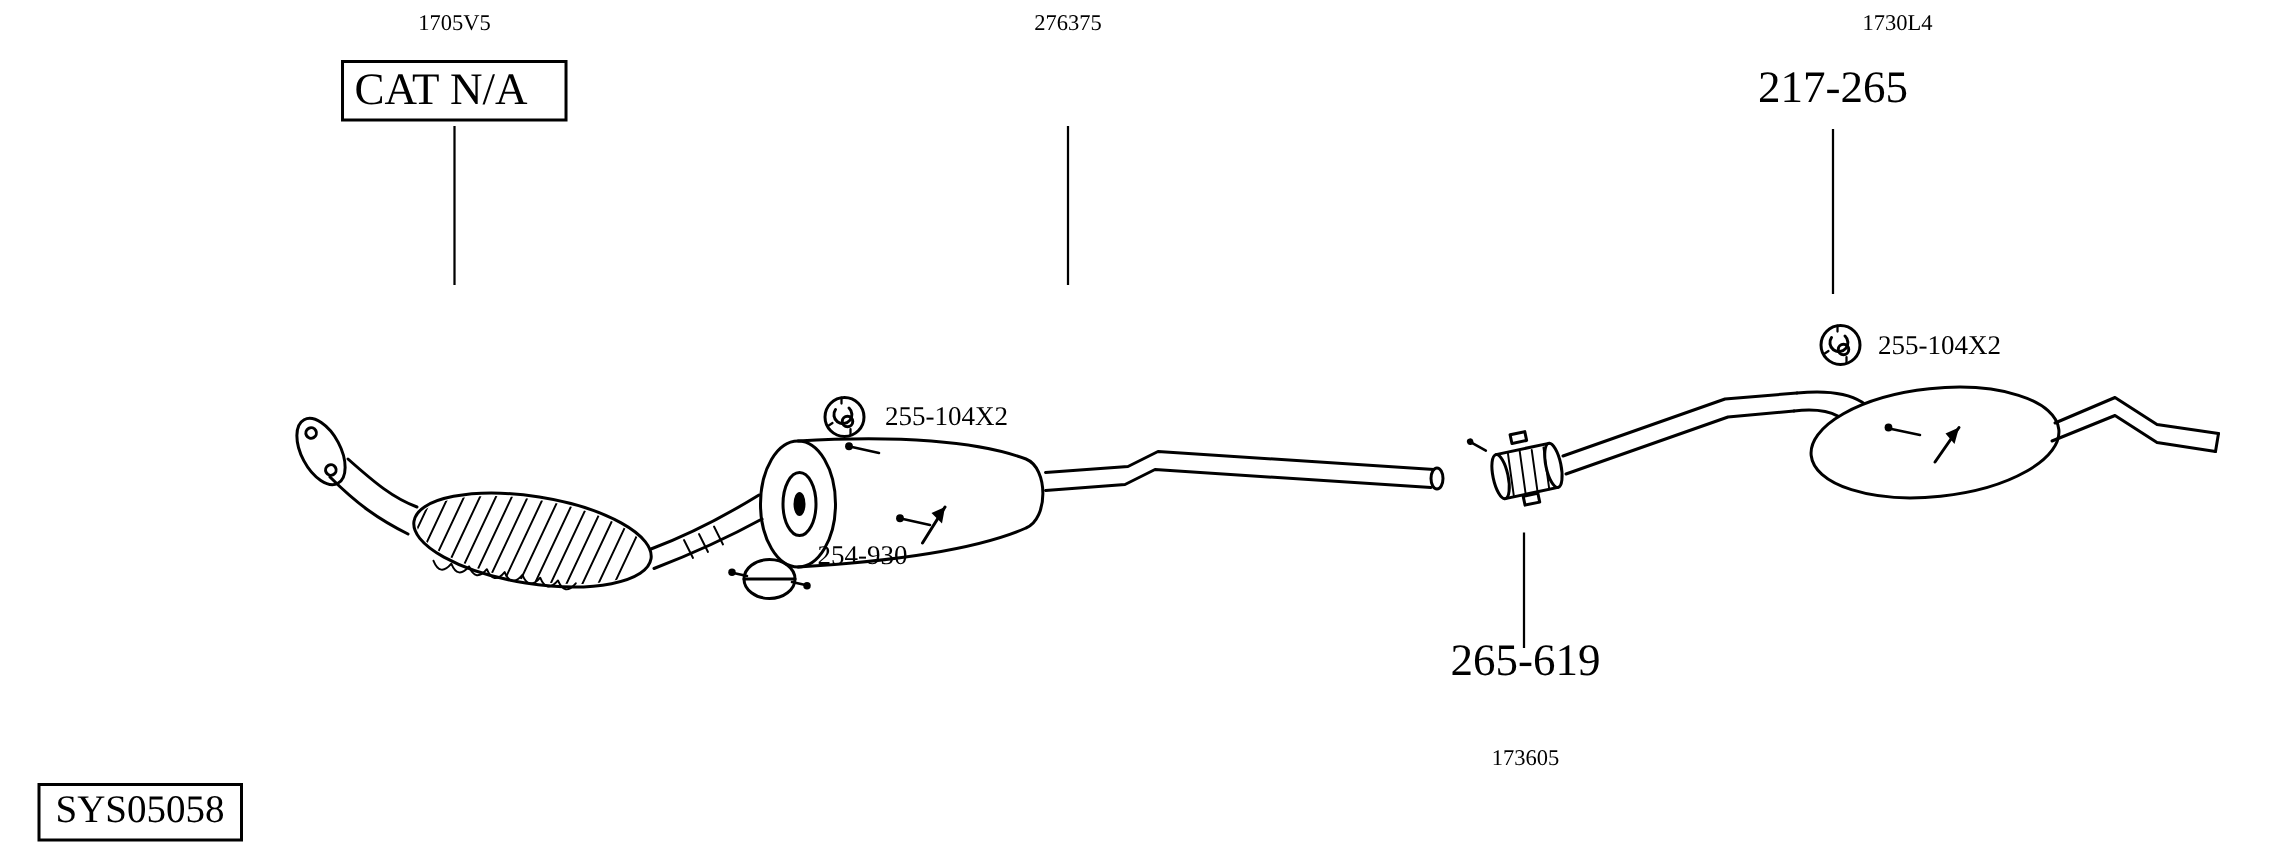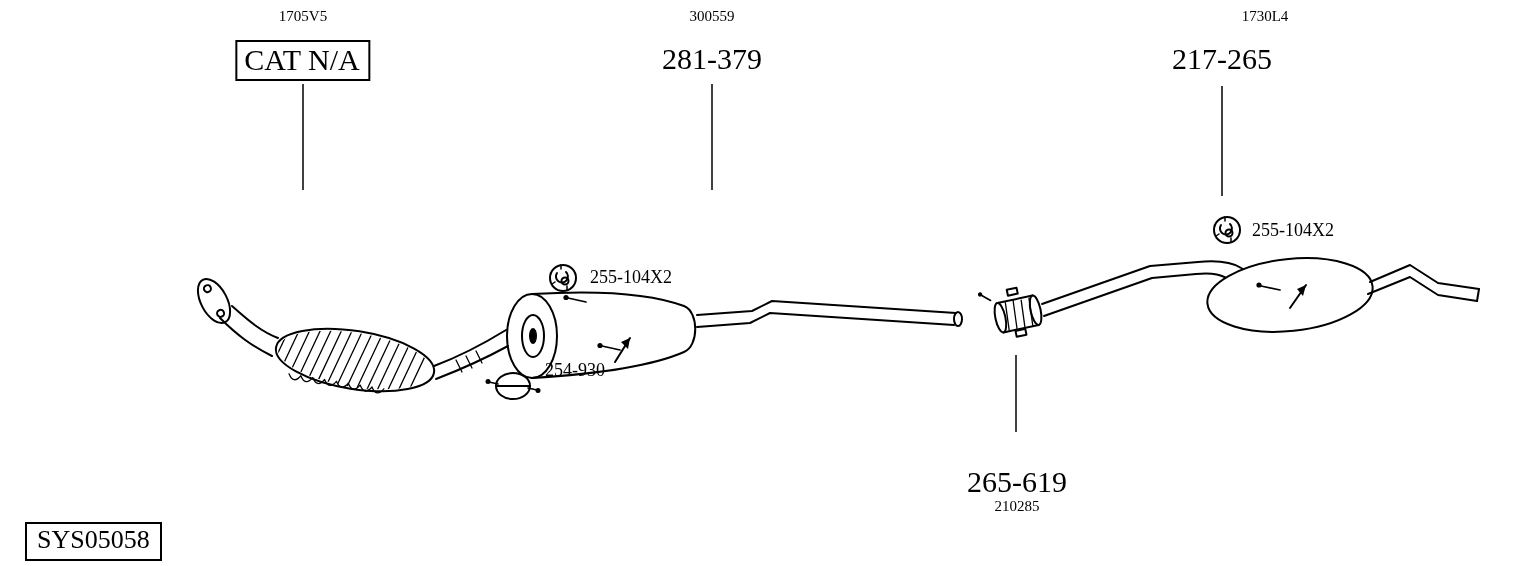--- a/index.html
+++ b/index.html
@@ -17,21 +17,21 @@
     white-space:nowrap;
     color:#000;
     line-height:1.1;
   }
   .c{transform:translateX(-50%);}
   .code{font-size:15px;}
   .big{font-size:30px;}
   .ann{font-size:18px;}
   .boxed{
     border:2px solid #000;
-    padding:1px 9px 3px 7px;
+    padding:1px 25px 3px 7px;
   }
   .sysbox{
     font-size:26px;
     border:2px solid #000;
     padding:2px 10px 4px 10px;
   }
 </style>
 </head>
 <body>
 
@@ -146,28 +146,27 @@
         <path d="M1368 294 L1410 277 L1438 295 L1477 301"></path>
         <line x1="1479" y1="289" x2="1477" y2="301"></line>
       </g>
 
     </g>
   </svg>
 
   <div class="lbl code c" style="left:303px; top:8px">1705V5</div>
   <div class="lbl big boxed c" style="left:303px; top:40px">CAT N/A</div>
 
-  <div class="lbl code c" style="left:712px; top:8px">300559</div>
-  <div class="lbl big c" style="left:712px; top:42px">281-379</div>
+  <div class="lbl code c" style="left:712px; top:8px">276375</div>
 
   <div class="lbl code c" style="left:1265px; top:8px">1730L4</div>
   <div class="lbl big c" style="left:1222px; top:42px">217-265</div>
 
   <div class="lbl ann" style="left:590px; top:268px">255-104X2</div>
   <div class="lbl ann" style="left:545px; top:361px">254-930</div>
   <div class="lbl ann" style="left:1252px; top:221px">255-104X2</div>
 
-  <div class="lbl big c" style="left:1017px; top:465px">265-619</div>
-  <div class="lbl code c" style="left:1017px; top:498px">210285</div>
+  <div class="lbl big c" style="left:1017px; top:424px">265-619</div>
+  <div class="lbl code c" style="left:1017px; top:498px">173605</div>
 
   <div class="lbl sysbox" style="left:25px; top:522px">SYS05058</div>
 
 </div>
 
 </body></html>

